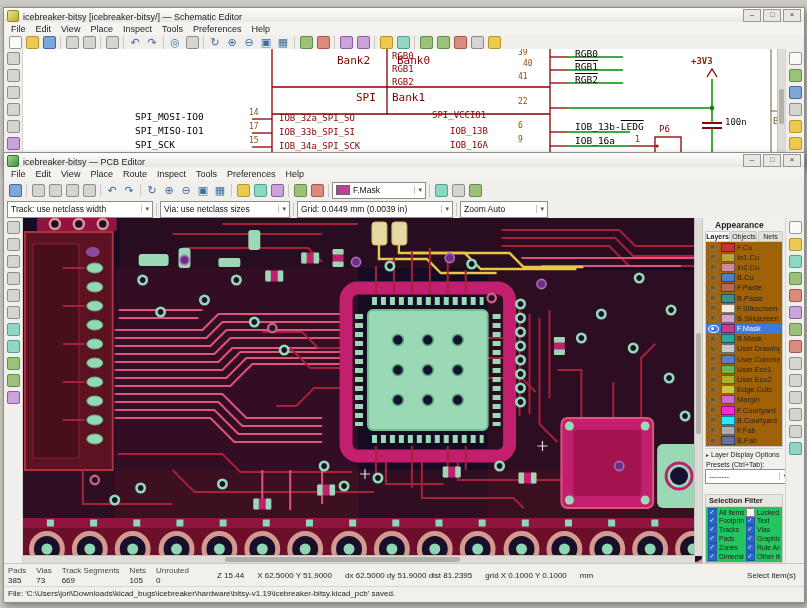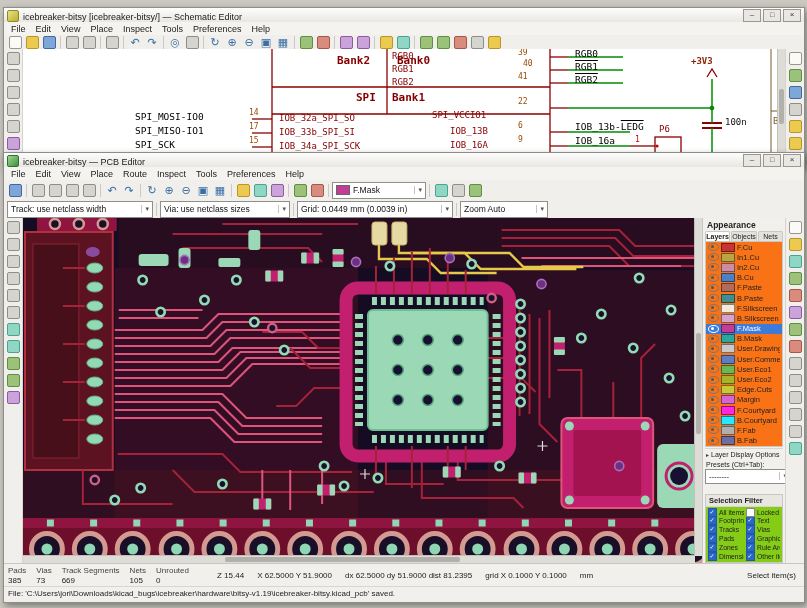--- a/index.html
+++ b/index.html
@@ -38,56 +38,56 @@
   .combo .arr::after{content:"▾"}
   .combo .sw{width:12px;height:8px;border:1px solid #666;flex:none}
   
   .body{position:absolute;left:0;right:0;display:flex}
   .vt{width:18px;background:#f0efec;display:flex;flex-direction:column;align-items:center;gap:2px;padding-top:2px;flex:none}
   .vt.l{border-right:1px solid #d6d4cf} .vt.r{border-left:1px solid #d6d4cf}
   
   .schcanvas{flex:1;position:relative;background:#ffffff;overflow:hidden}
   .schcanvas svg{position:absolute;inset:0;width:100%;height:100%}
   .kt{position:absolute;white-space:nowrap;font-family:"DejaVu Sans Mono",monospace;pointer-events:none;line-height:1.1}
-  .khdr{font-weight:bold;font-size:11px;color:#840000}
+  .khdr{font-weight:normal;font-size:11px;color:#840000}
   .kname{font-size:9px;color:#840000}
   .knum{font-size:8px;color:#984b00}
   .knet{font-size:9.5px;color:#000}
   .kval{font-size:9px;color:#111}
   .kref{font-size:9px;color:#840000}
   .kpwr{font-size:9px;color:#8b2500;font-weight:bold}
   .kbrd{font-size:9px;color:#7a5a28}
   .ra{} .ov{text-decoration:overline} .hot{color:#c80000}
   .vsb{position:absolute;top:0;right:0;width:7px;bottom:0;background:#dedcd7;border-left:1px solid #c2c0bb}
   .vsb .th{position:absolute;top:34%;height:30%;left:1px;right:1px;background:#b2b0ab;border-radius:2px}
   .hsb{position:absolute;left:0;right:7px;bottom:0;height:7px;background:#dedcd7;border-top:1px solid #c2c0bb}
   .hsb .th{position:absolute;left:30%;width:35%;top:1px;bottom:1px;background:#b2b0ab;border-radius:2px}
   
   .pcbcanvas{flex:1;position:relative;background:#150c24;overflow:hidden}
   .pcbcanvas svg.art{position:absolute;inset:0;width:100%;height:100%;display:block}
   
   .appearance{width:82px;background:#f1f0ed;border-left:1px solid #c9c7c2;display:flex;flex-direction:column;font-size:7.5px;color:#222;flex:none;overflow:hidden}
-  .ap-title{font-weight:bold;font-size:8.5px;padding:2px 4px 1px}
+  .ap-title{font-weight:bold;font-size:8.5px;padding:2px 12px 1px}
   .ap-tabs{display:flex;padding:0 2px;gap:1px}
   .ap-tab{flex:1;text-align:center;padding:1px 0;border:1px solid #c9c7c2;border-bottom:none;background:#e4e2dd;border-radius:2px 2px 0 0;font-size:7px}
   .ap-tab.act{background:#fff;font-weight:bold}
-  .ap-list{border:1px solid #c9c7c2;margin:0 2px;background:#f97316}
+  .ap-list{border:1px solid #c9c7c2;margin:0 2px;background:#a16207}
   .lrow{height:10.2px;display:flex;align-items:center;gap:2px;padding:0 2px}
   .lrow.sel{background:#3d7bdb;color:#fff}
   .lrow .sw{width:12px;height:7px;border:1px solid rgba(0,0,0,.45);flex:none}
   .eye{width:9px;height:6px;border:1px solid #777;border-radius:50%;position:relative;flex:none}
   .eye::after{content:"";position:absolute;width:3px;height:3px;border-radius:50%;background:#555;left:2px;top:1px}
   .lrow.sel .eye{border-color:#fff} .lrow.sel .eye::after{background:#fff}
   .lname{white-space:nowrap;overflow:hidden;font-size:7.5px}
   .ap-bottom{margin-top:auto;padding:1px 2px 2px}
   .ldo{font-size:7px;padding:2px 1px;border-top:1px solid #d8d6d1;display:flex;gap:2px;align-items:center}
   .tri::after{content:"▸";font-size:6px;color:#444}
   .plabel{font-size:7px;padding:1px 1px}
   .pcombo{width:100%;height:13px;font-size:7.5px}
-  .sf{border:1px solid #c9c7c2;margin-top:10px;background:#84cc16}
+  .sf{border:1px solid #c9c7c2;margin-top:10px;background:#22c55e}
   .sf-title{font-weight:bold;font-size:7.5px;padding:1px 3px;background:#e8e6e1;border-bottom:1px solid #d8d6d1}
   .sf-grid{display:grid;grid-template-columns:36px 1fr;gap:0 2px;padding:1px 2px}
   .cb{display:flex;align-items:center;gap:2px;height:8.8px;overflow:hidden}
   .box{width:7px;height:7px;border:1px solid #8a8884;background:#fff;flex:none;position:relative}
   .box.checked{background:#2a66c8;border-color:#2257ae}
   .box.checked::after{content:"✓";position:absolute;color:#fff;font-size:6px;left:0.5px;top:-1px}
   .cbl{font-size:6.8px;white-space:nowrap}
   
   .sbar1{position:absolute;left:0;right:0;height:23px;background:#f1f0ed;border-top:1px solid #c9c7c2;display:flex;align-items:center;font-size:8px;color:#222;padding:0 4px;gap:10px}
   .cnt{display:flex;flex-direction:column;line-height:10px}

